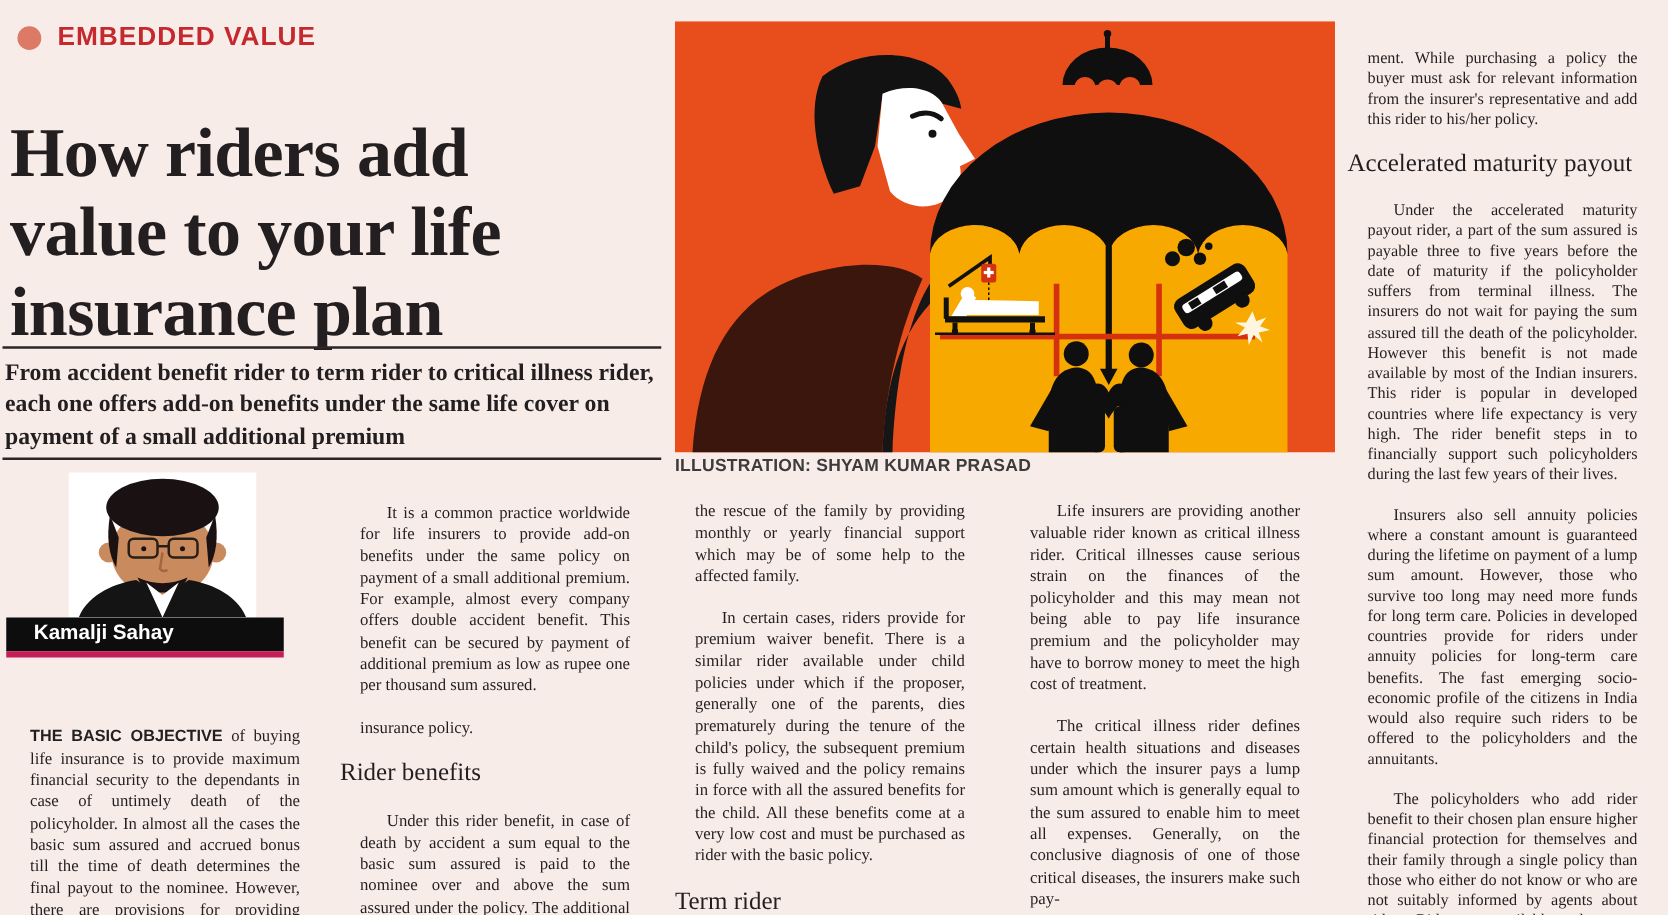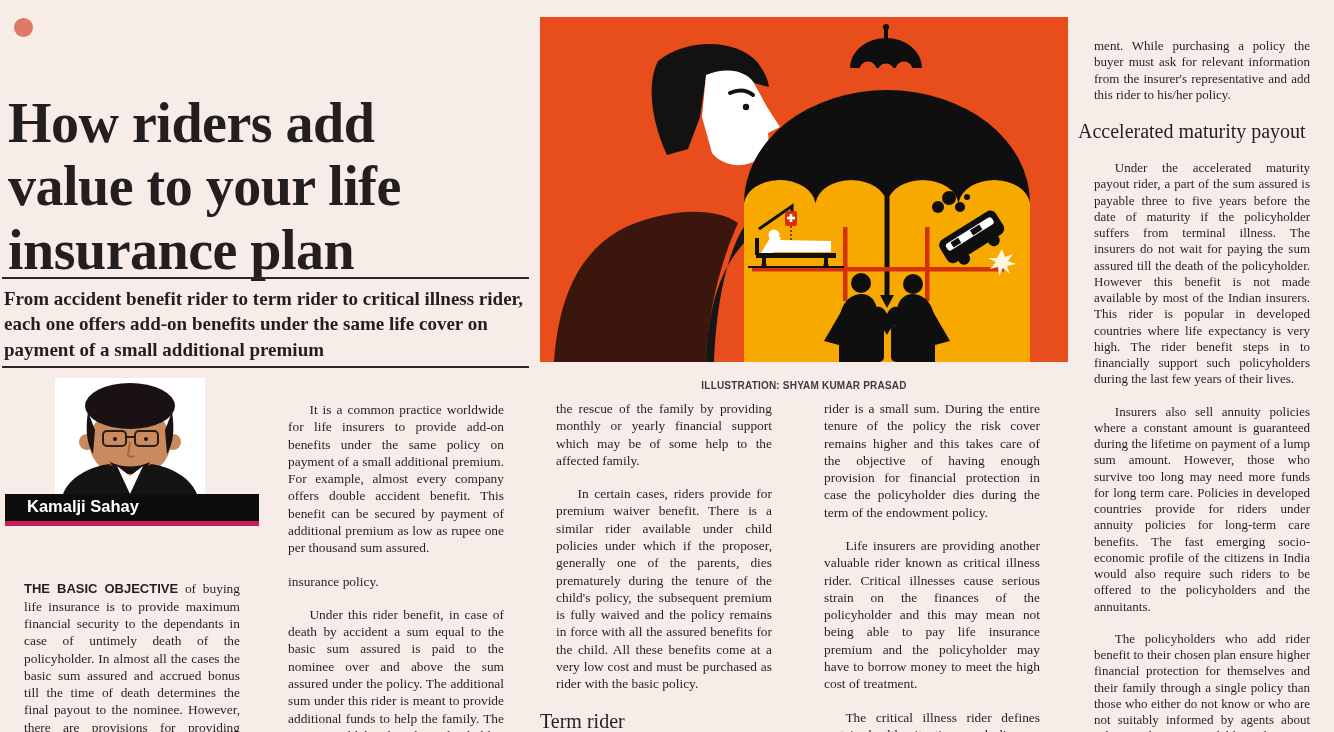--- a/index.html
+++ b/index.html
@@ -15,48 +15,49 @@
     letter-spacing:.8px;color:var(--kicker-red,#c5282d);}
   .headline{position:absolute;left:8px;top:54px;width:500px;
     font-family:"Liberation Serif",serif;font-weight:bold;
     font-size:56px;line-height:1.14;letter-spacing:-.5px;}
   .rule{position:absolute;left:2px;width:527px;height:0;border-top:2px solid #2b2627;}
   .rule1{top:277px;}
   .rule2{top:366px;}
   .standfirst{position:absolute;left:4px;top:286px;width:524px;
     font-weight:bold;font-size:19px;line-height:1.33;}
   .photo{position:absolute;left:55px;top:378px;width:150px;height:116px;background:#fff;overflow:hidden;}
-  .namebar{position:absolute;left:5px;top:494px;width:254px;}
+  .namebar{position:absolute;left:5px;top:494px;width:222px;}
   .namebar-inner{background:var(--name-bar-bg,#0d0d0d);color:#fff;
     font-family:"Liberation Sans",sans-serif;font-weight:bold;font-size:16.5px;
     padding:3px 10px 5px 22px;}
   .namebar-accent{height:5px;background:var(--name-accent-pink,#c41d58);}
   .col{position:absolute;width:248px;font-size:13.4px;line-height:1.29;text-align:justify;}
   .col p{margin:16px;}
   .col p.ind{text-indent:1.6em;}
   .lead{font-family:"Liberation Sans",sans-serif;font-weight:bold;font-size:13px;}
   .sechead{font-family:"Liberation Serif",serif;font-weight:normal;font-size:20px;
     margin:10px 0 4px;text-align:left;white-space:nowrap;}
   .credit{font-style:italic;font-weight:bold;text-align:right;margin-top:14px !important;font-size:14.5px;}
   #col1{left:8px;top:564px;}
   #col2{left:272px;top:385px;}
   #col3{left:540px;top:384px;}
   #col4{left:808px;top:384px;}
   #col5{left:1078px;top:22px;font-size:13px;line-height:1.25;}
   .illo{position:absolute;left:540px;top:17px;width:528px;height:345px;}
   .illo svg{display:block;}
-  .illo-caption{position:absolute;left:540px;top:380px;width:528px;text-align:center;
-    font-family:"Liberation Sans",sans-serif;font-weight:bold;font-size:10px;color:#3c3c3c;
+  .illo-caption{position:absolute;left:540px;top:364px;width:528px;text-align:left;
+    font-family:"Liberation Sans",sans-serif;font-weight:bold;font-size:14px;color:#3c3c3c;
     letter-spacing:.2px;}
 </style>
 </head>
 <body>
 
 <div class="kicker">
   <span class="kicker-dot"></span>
+  <span class="kicker-text">EMBEDDED VALUE</span>
 </div>
 
 <h1 class="headline">How riders add value to your life insurance plan</h1>
 <div class="rule rule1"></div>
 <div class="standfirst">From accident benefit rider to term rider to critical illness rider, each one offers add-on benefits under the same life cover on payment of a small additional premium</div>
 <div class="rule rule2"></div>
 
 <div class="photo">
   <svg width="150" height="116" viewBox="0 0 150 116">
     <rect x="0" y="0" width="150" height="116" fill="#ffffff"></rect>
@@ -169,30 +170,30 @@
   </svg>
 </div>
 <div class="illo-caption">ILLUSTRATION: SHYAM KUMAR PRASAD</div>
 
 <div class="col" id="col1">
     <p class="p"><span class="lead">THE BASIC OBJECTIVE</span> of buying life insurance is to provide maximum financial security to the dependants in case of untimely death of the policyholder. In almost all the cases the basic sum assured and accrued bonus till the time of death determines the final payout to the nominee. However, there are provisions for providing different benefits in different circumstances, which the policyholder may not even foresee at the time of signing a proposal for taking a life</p>
   </div>
 <div class="col" id="col2">
     <p class="p ind">It is a common practice worldwide for life insurers to provide add-on benefits under the same policy on payment of a small additional premium. For example, almost every company offers double accident benefit. This benefit can be secured by payment of additional premium as low as rupee one per thousand sum assured.</p>
     <p class="p">insurance policy.</p>
+    <h3 class="sechead">Rider benefits</h3>
     <p class="p ind">Under this rider benefit, in case of death by accident a sum equal to the basic sum assured is paid to the nominee over and above the sum assured under the policy. The additional sum under this rider is meant to provide additional funds to help the family. The worst would be that the policyholder, the victim of the accident, is permanently incapacitated and is unable to earn any longer. The accident benefit rider comes to</p>
   </div>
 <div class="col" id="col3">
     <p class="p">the rescue of the family by providing monthly or yearly financial support which may be of some help to the affected family.</p>
     <p class="p ind">In certain cases, riders provide for premium waiver benefit. There is a similar rider available under child policies under which if the proposer, generally one of the parents, dies prematurely during the tenure of the child's policy, the subsequent premium is fully waived and the policy remains in force with all the assured benefits for the child. All these benefits come at a very low cost and must be purchased as rider with the basic policy.</p>
     <h3 class="sechead">Term rider</h3>
     <p class="p ind">Term rider is yet another very significant value addition to a policy. This is taken with the endowment policy to enhance the risk cover to the extent of 200-300% of the basic sum assured. The premium paid for the term</p>
   </div>
 <div class="col" id="col4">
-    <p class="p">rider is a small sum. During the entire tenure of the policy the risk cover remains higher and this takes care of the objective of having enough provision for financial protection in case the policyholder dies during the term of the endowment policy.</p>
     <p class="p ind">Life insurers are providing another valuable rider known as critical illness rider. Critical illnesses cause serious strain on the finances of the policyholder and this may mean not being able to pay life insurance premium and the policyholder may have to borrow money to meet the high cost of treatment.</p>
     <p class="p ind">The critical illness rider defines certain health situations and diseases under which the insurer pays a lump sum amount which is generally equal to the sum assured to enable him to meet all expenses. Generally, on the conclusive diagnosis of one of those critical diseases, the insurers make such pay-</p>
   </div>
 <div class="col" id="col5">
     <p class="p">ment. While purchasing a policy the buyer must ask for relevant information from the insurer's representative and add this rider to his/her policy.</p>
     <h3 class="sechead">Accelerated maturity payout</h3>
     <p class="p ind">Under the accelerated maturity payout rider, a part of the sum assured is payable three to five years before the date of maturity if the policyholder suffers from terminal illness. The insurers do not wait for paying the sum assured till the death of the policyholder. However this benefit is not made available by most of the Indian insurers. This rider is popular in developed countries where life expectancy is very high. The rider benefit steps in to financially support such policyholders during the last few years of their lives.</p>
     <p class="p ind">Insurers also sell annuity policies where a constant amount is guaranteed during the lifetime on payment of a lump sum amount. However, those who survive too long may need more funds for long term care. Policies in developed countries provide for riders under annuity policies for long-term care benefits. The fast emerging socio-economic profile of the citizens in India would also require such riders to be offered to the policyholders and the annuitants.</p>
     <p class="p ind">The policyholders who add rider benefit to their chosen plan ensure higher financial protection for themselves and their family through a single policy than those who either do not know or who are not suitably informed by agents about riders. Riders are available at low cost and add tremendous value to a policyholder's financial planning providing security to himself and his family.</p>
   </div>

